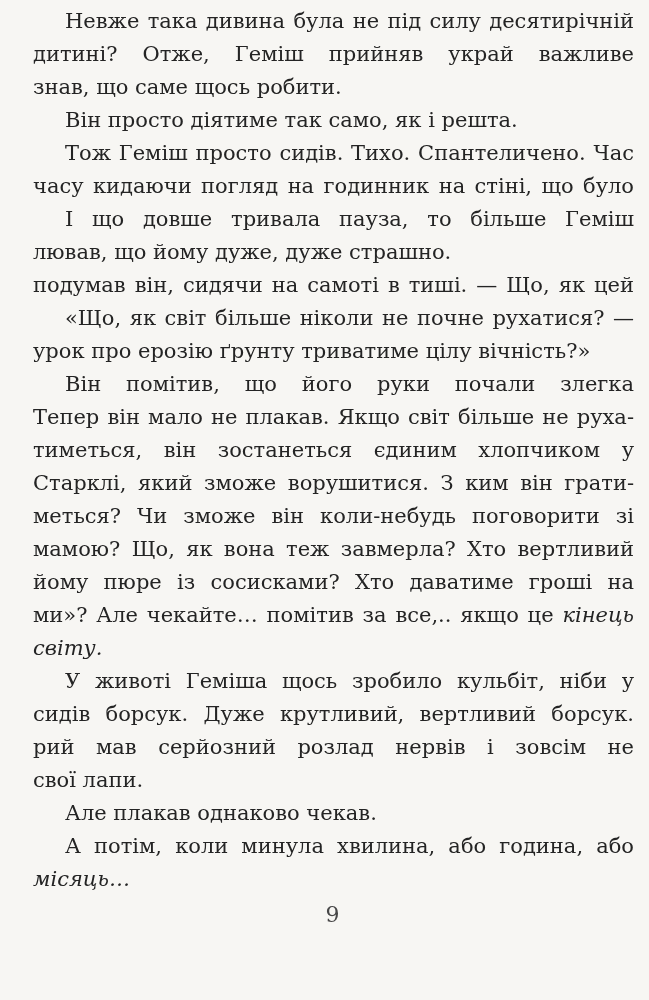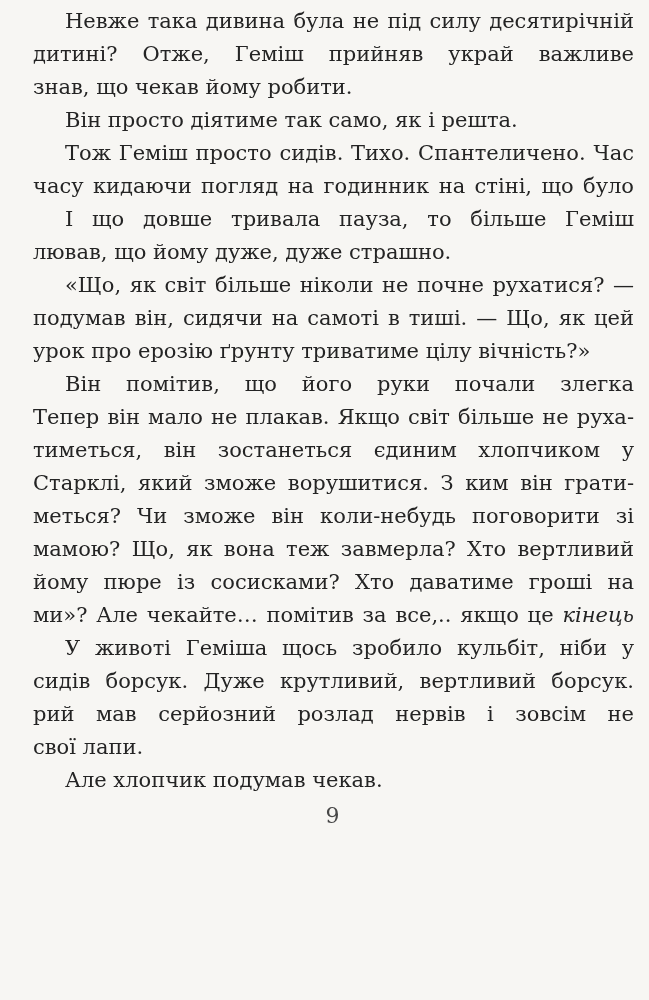--- a/index.html
+++ b/index.html
@@ -58,52 +58,57 @@
   }
 </style>
 </head>
 <body>
 
 <div class="page">
   <div class="text-block" id="text-block">
       <div class="paragraph">
         <div class="line first"><span class="seg">Невже така дивина була не під силу десятирічній</span></div>
         <div class="line"><span class="seg">дитині? Отже, Геміш прийняв украй важливе рішення. Він</span></div>
-        <div class="line last"><span class="seg">знав, що чекав йому робити.</span></div>
+        <div class="line last"><span class="seg">знав, що саме щось робити.</span></div>
       </div>
       <div class="paragraph">
         <div class="line first last"><span class="seg">Він просто діятиме так само, як і решта.</span></div>
       </div>
       <div class="paragraph">
         <div class="line first"><span class="seg">Тож Геміш просто сидів. Тихо. Спантеличено. Час від</span></div>
         <div class="line"><span class="seg">часу кидаючи погляд на годинник на стіні, що було абсо-</span></div>
       </div>
       <div class="paragraph">
         <div class="line first"><span class="seg">І що довше тривала пауза, то більше Геміш усвідом-</span></div>
         <div class="line last"><span class="seg">лював, що йому дуже, дуже страшно.</span></div>
       </div>
       <div class="paragraph">
+        <div class="line"><span class="seg">подумав він, сидячи на самоті в тиші. — Що, як цей</span></div>
         <div class="line first"><span class="seg">«Що, як світ більше ніколи не почне рухатися? —</span></div>
-        <div class="line"><span class="seg">подумав він, сидячи на самоті в тиші. — Що, як цей</span></div>
         <div class="line last"><span class="seg">урок про ерозію ґрунту триватиме цілу вічність?»</span></div>
       </div>
       <div class="paragraph">
         <div class="line first"><span class="seg">Він помітив, що його руки почали злегка тремтіти.</span></div>
         <div class="line"><span class="seg">Тепер він мало не плакав. Якщо світ більше не руха-</span></div>
         <div class="line"><span class="seg">тиметься, він зостанеться єдиним хлопчиком у всьому</span></div>
         <div class="line"><span class="seg">Старклі, який зможе ворушитися. З ким він грати-</span></div>
         <div class="line"><span class="seg">меться? Чи зможе він коли-небудь поговорити зі своєю</span></div>
         <div class="line"><span class="seg">мамою? Що, як вона теж завмерла? Хто вертливий</span></div>
         <div class="line"><span class="seg">йому пюре із сосисками? Хто даватиме гроші на «Хру-</span></div>
         <div class="line"><span class="seg">ми»? Але чекайте… помітив за все,.. якщо це </span><span class="seg italic">кінець</span></div>
+        <div class="line last"><span class="seg italic">світу.</span></div>
       </div>
       <div class="paragraph">
         <div class="line first"><span class="seg">У животі Геміша щось зробило кульбіт, ніби у череві</span></div>
         <div class="line"><span class="seg">сидів борсук. Дуже крутливий, вертливий борсук. Кот-</span></div>
         <div class="line"><span class="seg">рий мав серйозний розлад нервів і зовсім не контролював</span></div>
         <div class="line last"><span class="seg">свої лапи.</span></div>
       </div>
       <div class="paragraph">
-        <div class="line first last"><span class="seg">Але хлопчик подумав чекав.</span></div>
+        <div class="line first last"><span class="seg">Але плакав однаково чекав.</span></div>
+      </div>
+      <div class="paragraph">
+        <div class="line first"><span class="seg">А потім, коли минула хвилина, або година, або </span></div>
+        <div class="line last"><span class="seg italic">місяць…</span></div>
       </div>
     </div>
   <div class="page-number">9</div>
 </div>
 
 </body></html>

